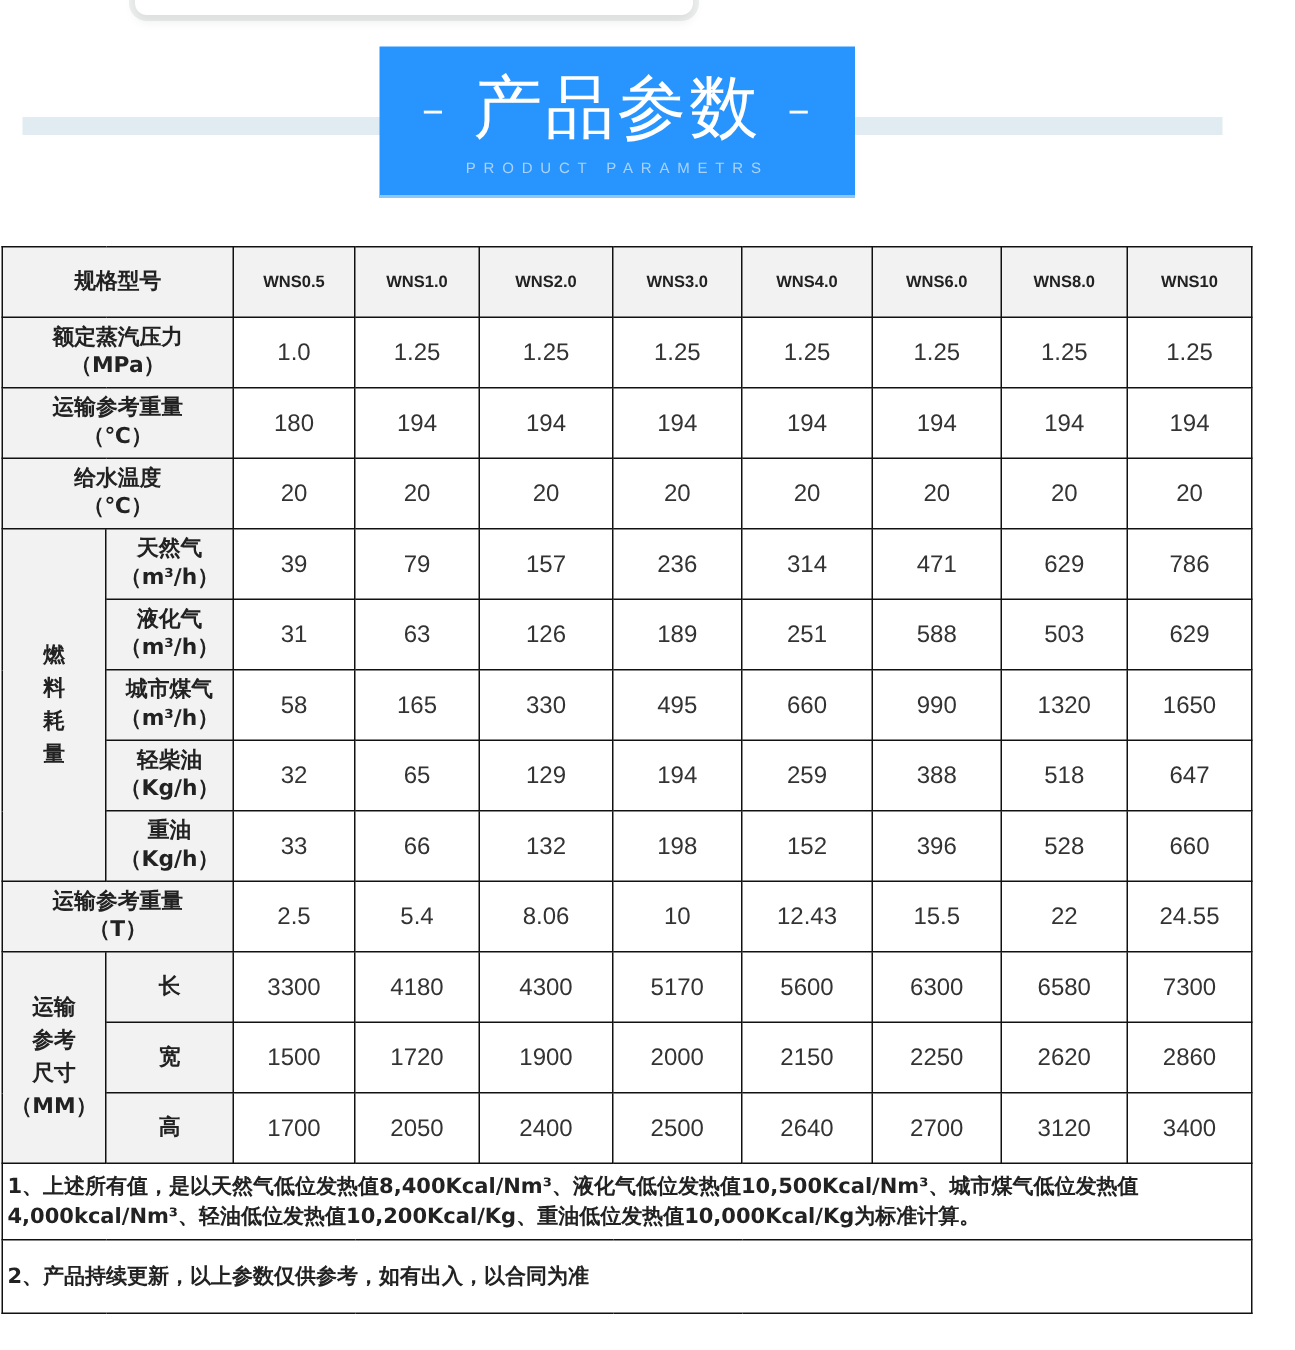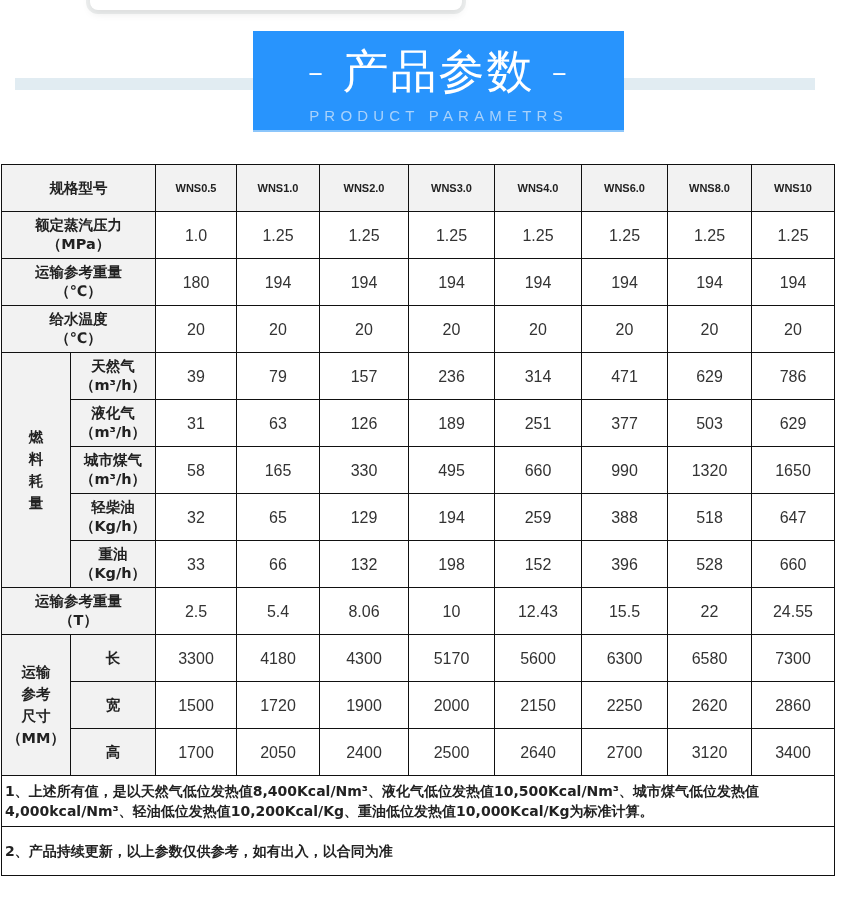--- a/index.html
+++ b/index.html
@@ -1,21 +1,21 @@
 <!DOCTYPE html>
 <html><head>
 <meta charset="utf-8">
 <style>
   html,body{margin:0;padding:0;background:#fff;}
   body{width:863px;height:900px;position:relative;overflow:hidden;font-family:"DejaVu Sans","Liberation Sans",sans-serif;}
   .top-card{position:absolute;left:90px;top:-20px;width:372px;height:30px;background:#fff;border-radius:0 0 8px 8px;box-shadow:0 4px 8px rgba(0,0,0,0.08),0 0 0 4px #eef0f0;}
   .band{position:absolute;left:15px;top:78px;width:800px;height:12px;background:#e1ecf2;}
-  .banner{position:absolute;left:253px;top:31px;width:371px;height:101px;background:#2894fd;border-bottom:2px solid #8cc6fb;box-sizing:border-box;}
+  .banner{position:absolute;left:253px;top:31px;width:317px;height:101px;background:#2894fd;border-bottom:2px solid #8cc6fb;box-sizing:border-box;}
   .banner-title{position:absolute;left:0;right:0;top:12px;text-align:center;color:#fff;font-size:46px;line-height:56px;font-weight:300;letter-spacing:2px;}
-  .banner-sub{position:absolute;left:0;right:0;top:76px;text-align:center;color:#a9d2fb;font-size:15px;letter-spacing:5.2px;font-family:"Liberation Sans",sans-serif;}
+  .banner-sub{position:absolute;left:0;right:0;top:76px;text-align:center;color:#a9d2fb;font-size:10px;letter-spacing:5.2px;font-family:"Liberation Sans",sans-serif;}
   table{position:absolute;left:1px;top:164px;border-collapse:collapse;table-layout:fixed;width:833px;font-size:15px;color:#222;}
   td{border:1.5px solid #111;text-align:center;vertical-align:middle;padding:0;height:46px;line-height:19px;}
   td.h{background:#f2f2f2;font-weight:bold;font-size:14.5px;}
   td.num{font-family:"Liberation Sans",sans-serif;font-size:16px;color:#333;}
   td.model{font-family:"Liberation Sans",sans-serif;font-weight:bold;font-size:11px;background:#f2f2f2;}
   td.note{text-align:left;font-weight:bold;font-size:14px;padding:4px 3px;line-height:20px;margin-left:42px;}
   .vert{display:inline-block;line-height:22px;}
 </style>
 </head>
 <body>
@@ -97,21 +97,21 @@
         <td class="num">629</td>
         <td class="num">786</td>
       </tr>
       <tr>
         <td class="h"><span>液化气</span><br><span>（m³/h）</span></td>
         <td class="num">31</td>
         <td class="num">63</td>
         <td class="num">126</td>
         <td class="num">189</td>
         <td class="num">251</td>
-        <td class="num">377</td>
+        <td class="num">588</td>
         <td class="num">503</td>
         <td class="num">629</td>
       </tr>
       <tr>
         <td class="h"><span>城市煤气</span><br><span>（m³/h）</span></td>
         <td class="num">58</td>
         <td class="num">165</td>
         <td class="num">330</td>
         <td class="num">495</td>
         <td class="num">660</td>

